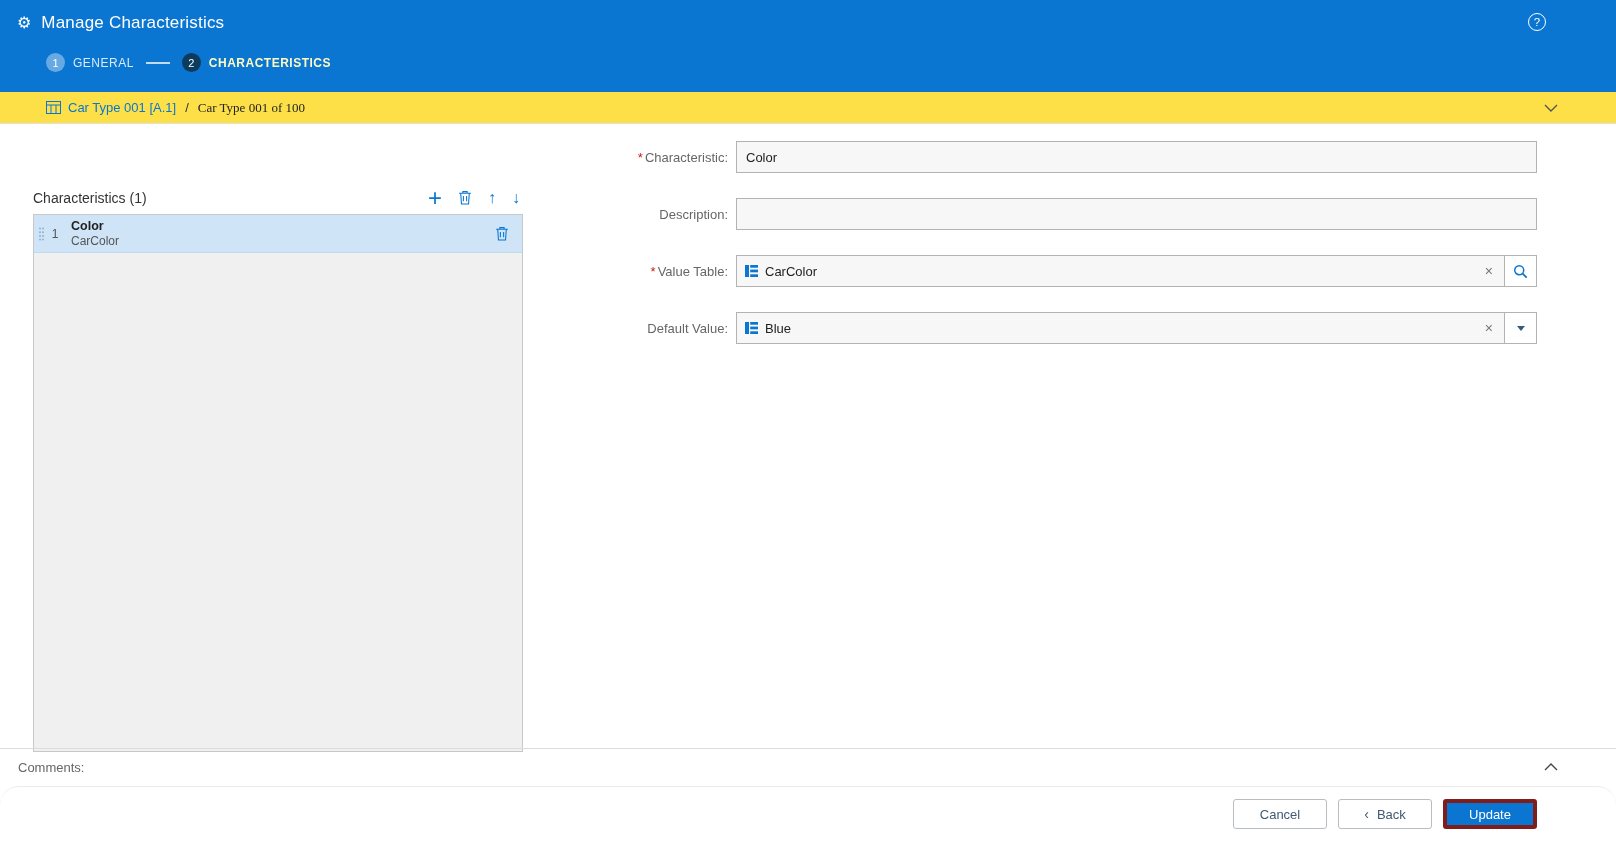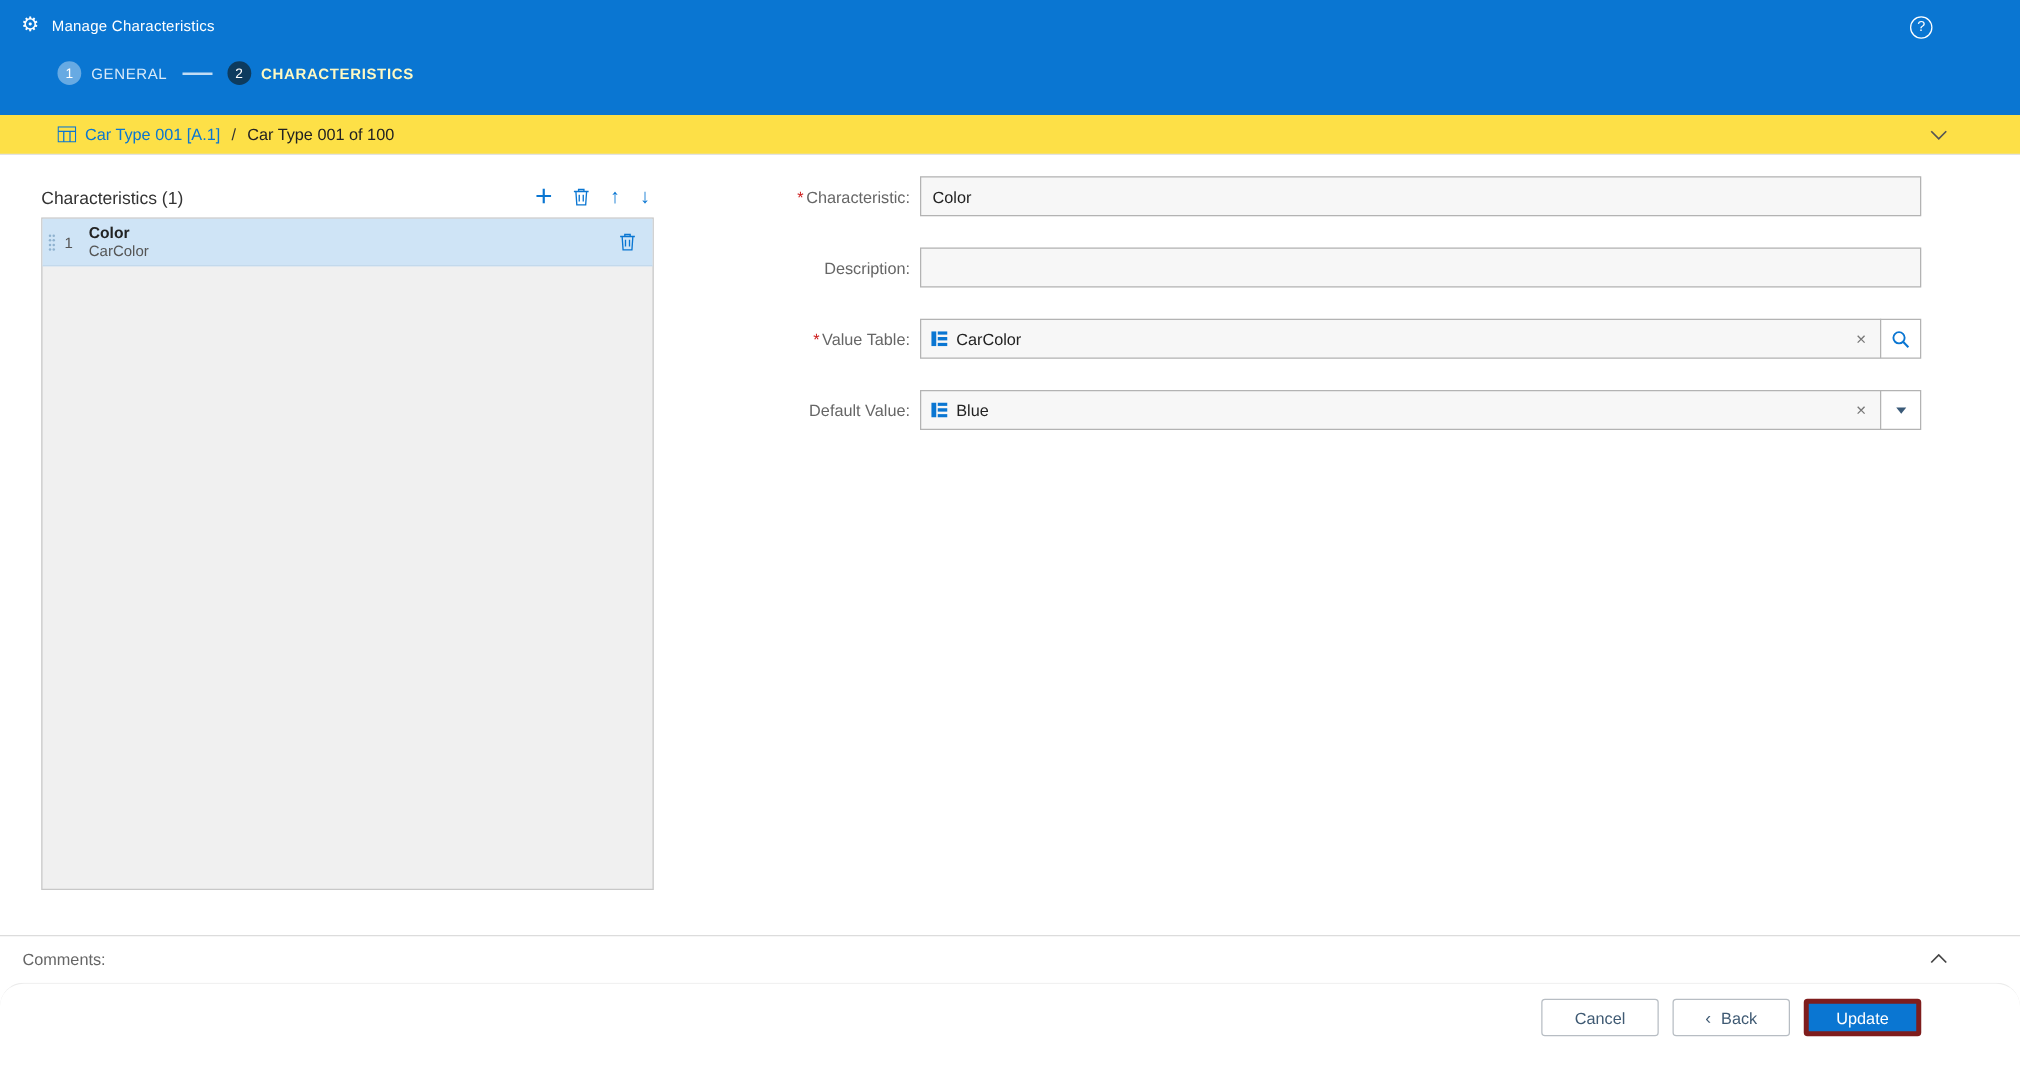--- a/index.html
+++ b/index.html
@@ -15,21 +15,21 @@
     overflow: hidden;
   }
 
   
   .header {
     position: absolute; top: 0; left: 0; width: 100%; height: 92px;
     background: #0a76d2; color: #fff;
   }
   .title-row { display: flex; align-items: center; padding: 13px 16px 0 17px; }
   .gear-icon { font-size: 16px; margin-right: 10px; line-height: 1; }
-  .app-title { font-size: 12px; font-weight: 500; letter-spacing: .2px; }
+  .app-title { font-size: 17px; font-weight: 500; letter-spacing: .2px; }
   .help-icon {
     position: absolute; top: 13px; right: 70px;
     width: 18px; height: 18px; border: 1.5px solid #fff; border-radius: 50%;
     display: flex; align-items: center; justify-content: center;
     font-size: 11.5px; cursor: pointer;
   }
   .steps { display: flex; align-items: center; padding-left: 46px; margin-top: 20px; }
   .step { display: flex; align-items: center; }
   .step-circle {
     width: 19px; height: 19px; border-radius: 50%;
@@ -44,26 +44,26 @@
 
   
   .breadcrumb {
     position: absolute; top: 92px; left: 0; width: 100%; height: 32px;
     background: #fde047; border-bottom: 1px solid #e2e2e2;
     display: flex; align-items: center; padding-left: 46px;
   }
   .crumb-icon { display: flex; margin-right: 7px; }
   .crumb-link { color: #0a76d2; font-size: 13px; cursor: pointer; text-decoration: none; }
   .crumb-sep { margin: 0 9px; color: #333; }
-  .crumb-current { color: #222; font-size: 13px; }
+  .crumb-current { color: #222; font-size: 13px; font-family: Liberation Serif, serif; }
   .breadcrumb-chevron { position: absolute; right: 58px; top: 12px; cursor: pointer; display: flex; }
 
   
   .left-panel { position: absolute; left: 33px; top: 141px; width: 490px; }
-  .panel-header { display: flex; align-items: center; height: 33px; }
+  .panel-header { display: flex; align-items: center; height: 33px; margin-top: 40px; }
   .panel-title { font-size: 14px; color: #333; }
   .toolbar { margin-left: auto; display: flex; align-items: center; gap: 16px; padding-right: 3px; }
   .icon-btn { color: #0a76d2; cursor: pointer; display: flex; align-items: center; line-height: 1; }
   .add-glyph { font-size: 24px; font-weight: 300; }
   .arrow-glyph { font-size: 16px; }
   .list-box { border: 1px solid #c8c8c8; background: #f0f0f0; height: 538px; }
   .list-item {
     background: #cfe4f6; height: 38px; display: flex; align-items: center;
     border-bottom: 1px solid #c3d9ec; cursor: pointer;
   }

